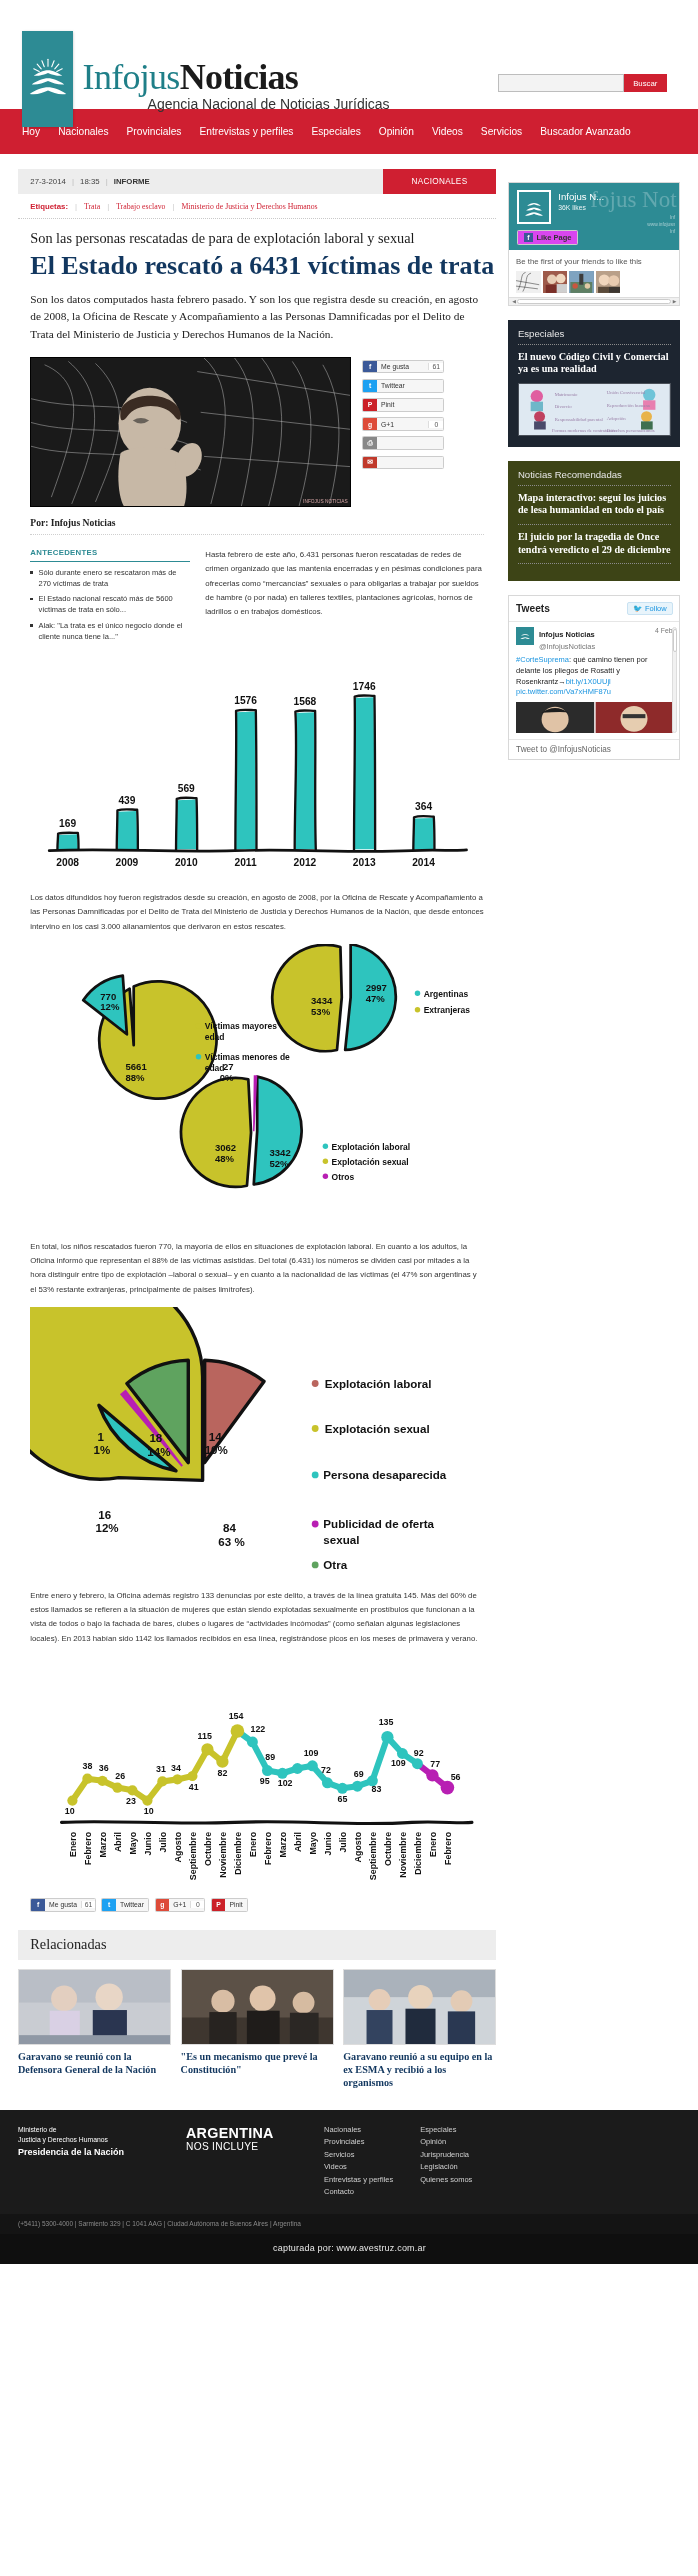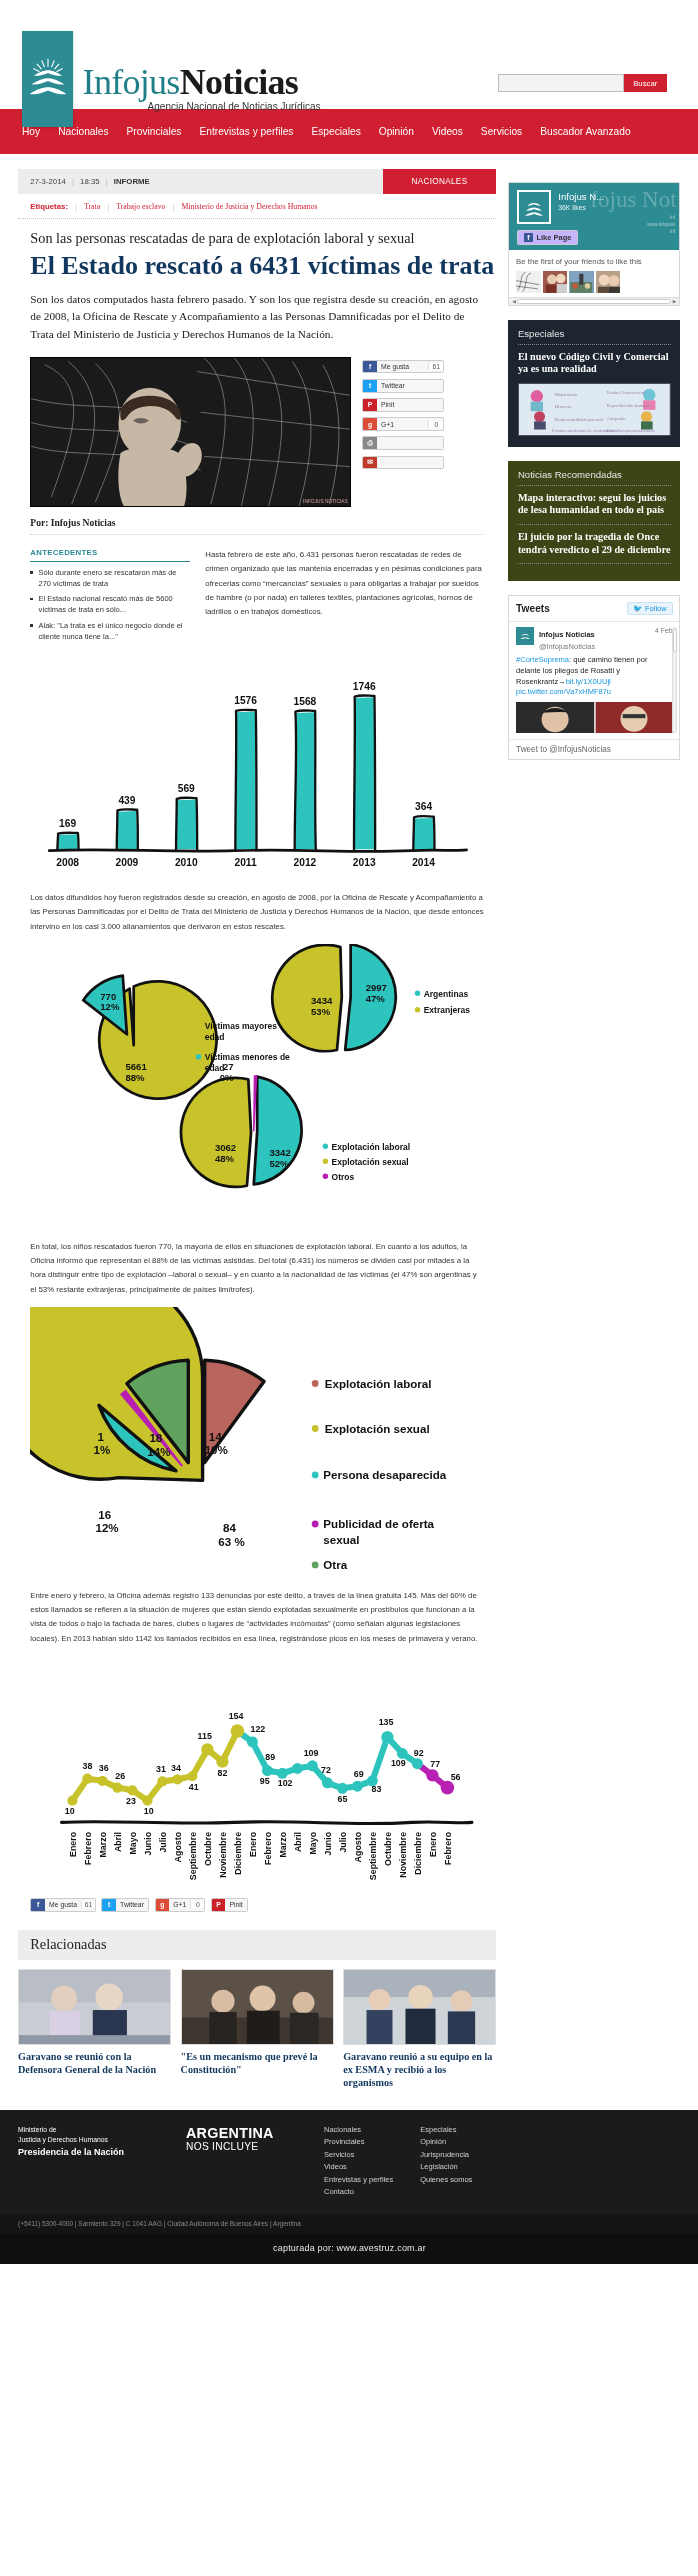--- a/index.html
+++ b/index.html
@@ -19,21 +19,21 @@
   .logo-mark {
     width:51px; height:96px; background:#2d8b94;
     display:flex; align-items:center; justify-content:center;
     box-shadow:1.4px 1.4px 2.7px rgba(0,0,0,.25);
   }
   .logo-mark svg { display:block; }
   .logo-text { margin-left:9.6px; padding-bottom:15px; }
   .logo-title { font-family:"Liberation Serif", serif; font-size:36px; line-height:1; letter-spacing:-0.7px; }
   .logo-title .info { color:#1f7f88; }
   .logo-title .noti { color:#1b1b1b; font-weight:700; }
-  .logo-sub { font-size:10px; color:#333; margin-top:1.4px; margin-left:65px; }
+  .logo-sub { font-size:14px; color:#333; margin-top:1.4px; margin-left:65px; }
 
   .search-area { position:absolute; right:32px; top:74px; display:flex; }
   .search-input {
     width:126px; height:18.4px; border:0.7px solid #bdbdbd; background:#f3f3f3;
     font-size:8.2px; padding:1.4px 4.1px; outline:none; color:#333;
   }
   .search-btn {
     height:18.4px; padding:0 9.6px; background:#cf2030; color:#fff; border:0;
     font-size:7.8px; cursor:pointer;
   }
@@ -135,21 +135,21 @@
   }
 
   
   .fb-widget { border:0.7px solid #d8d8d8; background:#fff; width:172px; }
   .fb-cover { height:67px; background:#2d8b94; position:relative; overflow:hidden; }
   .fb-cover .ghost { position:absolute; right:2.7px; top:4.1px; font-family:"Liberation Serif", serif; font-size:23px; color:rgba(255,255,255,.25); white-space:nowrap; }
   .fb-cover .ghost2 { position:absolute; right:4.1px; top:31px; font-size:4.8px; color:rgba(255,255,255,.55); text-align:right; line-height:1.5; }
   .fb-avatar { position:absolute; left:8.2px; top:6.8px; width:34px; height:34px; background:#2d8b94; border:2px solid #fff; display:flex; align-items:center; justify-content:center; }
   .fb-name { position:absolute; left:49px; top:8.2px; color:#fff; font-size:9.6px; }
   .fb-likes { position:absolute; left:49px; top:20.5px; color:rgba(255,255,255,.9); font-size:6.8px; }
-  .fb-like-btn { position:absolute; left:8.2px; bottom:5.5px; background:#c4b5fd; border:0.7px solid #ccc; border-radius:1.4px; height:15px; display:flex; align-items:center; padding:0 5.5px; font-size:7.5px; font-weight:bold; color:#333; }
+  .fb-like-btn { position:absolute; left:8.2px; bottom:5.5px; background:#d946ef; border:0.7px solid #ccc; border-radius:1.4px; height:15px; display:flex; align-items:center; padding:0 5.5px; font-size:7.5px; font-weight:bold; color:#333; }
   .fb-like-btn .f { display:inline-block; width:9px; height:9px; background:#3b5998; color:#fff; font-size:6.8px; text-align:center; line-height:9px; margin-right:3.4px; font-weight:bold; }
   .fb-body { padding:6.8px 6.8px 4.1px 6.8px; }
   .fb-body p { margin:0 0 4.8px 0; font-size:7.8px; color:#555; }
   .fb-thumbs { display:flex; gap:2px; }
   .fb-thumbs i { width:24.6px; height:22px; display:block; }
   .fb-scroll { height:8.2px; background:#f0f0f0; border-top:0.7px solid #ddd; display:flex; align-items:center; padding:0 1.4px; }
   .fb-scroll .bar { flex:1; height:5.5px; background:#fff; border:0.7px solid #ccc; border-radius:2.7px; }
   .fb-scroll .arw { font-size:4.8px; color:#777; width:6.8px; text-align:center; }
 
   .panel { width:172px; margin-top:13.7px; padding:8.2px 9.6px 11px 9.6px; }

